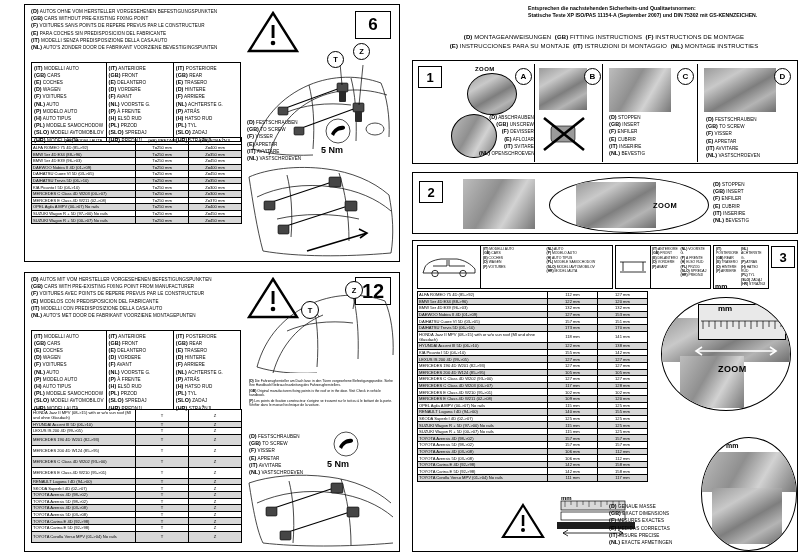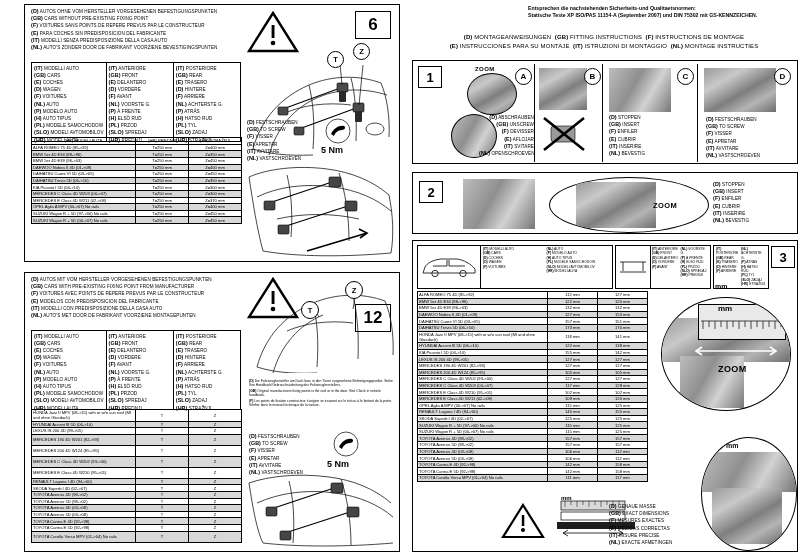--- a/index.html
+++ b/index.html
@@ -304,21 +304,21 @@
       </div>
 
       <div class="tri" style="position:absolute;left:222px;top:4px;">
         <svg width="52" height="42" viewBox="0 0 52 42">
           <polygon points="26,2 50,40 2,40" fill="none" stroke="#000" stroke-width="2.4"></polygon>
           <rect x="24.6" y="14" width="2.9" height="13" fill="#000"></rect>
           <circle cx="26" cy="32" r="2.3" fill="#000"></circle>
         </svg>
       </div>
 
-      <div class="panel-num" style="left:330px;top:4px;width:34px;height:26px;font-size:17px;margin-top:27px;">12</div>
+      <div class="panel-num" style="left:330px;top:4px;width:34px;height:26px;font-size:20px;">12</div>
 
       <div style="position:absolute;left:6px;top:57px;width:210px;height:80px;border:1.1px solid #000;box-sizing:border-box;">
         <div class="legend3" style="height:100%;">
           <div>
             <div class="lang-line"><b>(IT)</b> <span>MODELLI AUTO</span></div>
             <div class="lang-line"><b>(GB)</b> <span>CARS</span></div>
             <div class="lang-line"><b>(E)</b> <span>COCHES</span></div>
             <div class="lang-line"><b>(D)</b> <span>WAGEN</span></div>
             <div class="lang-line"><b>(F)</b> <span>VOITURES</span></div>
             <div class="lang-line"><b>(NL)</b> <span>AUTO</span></div>

